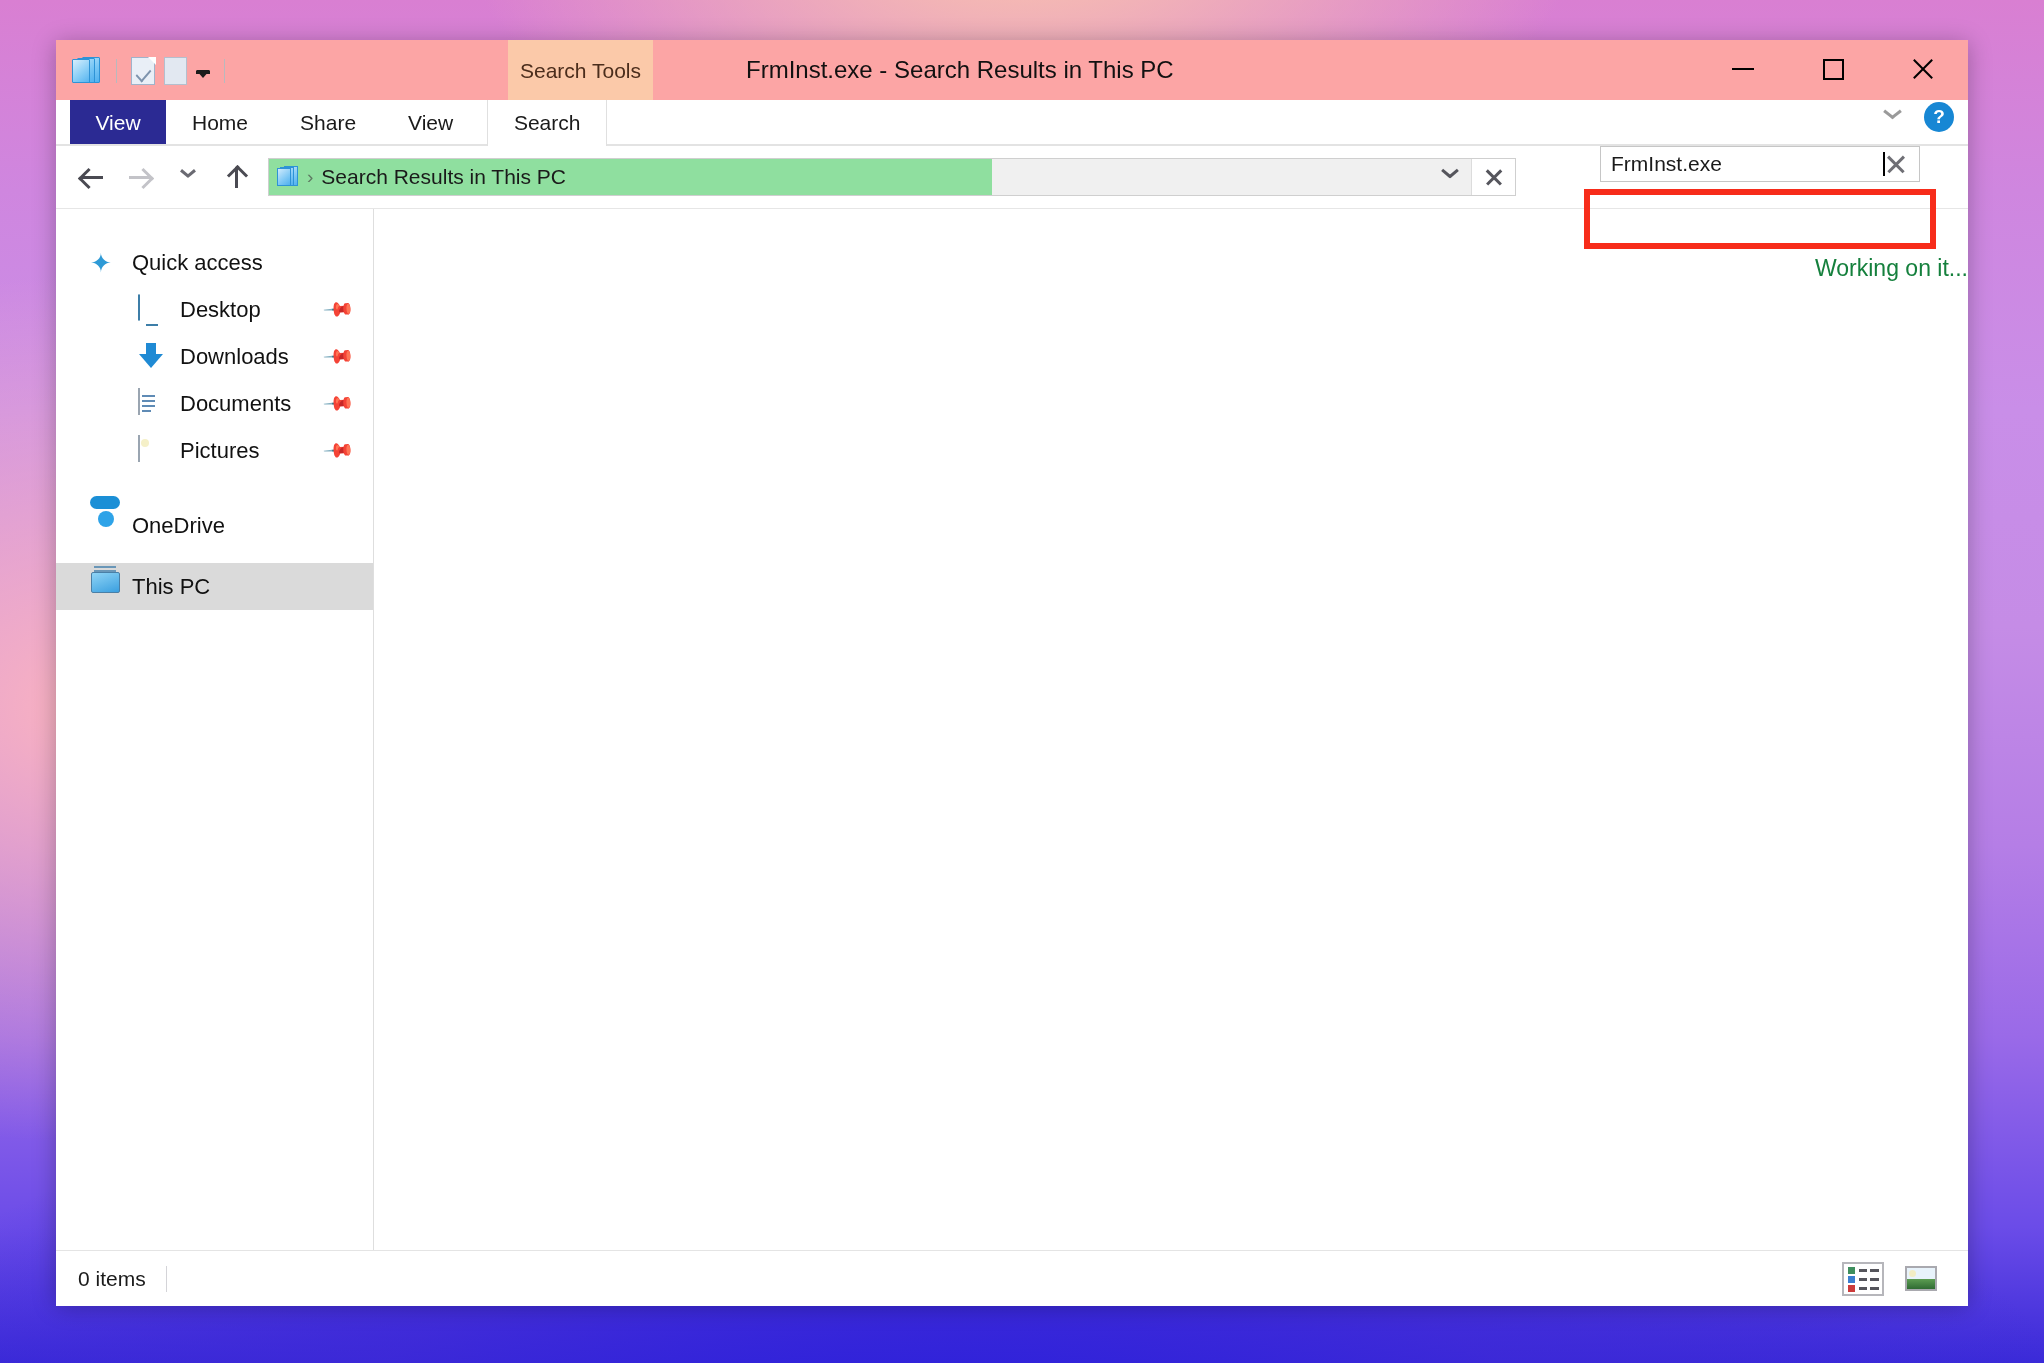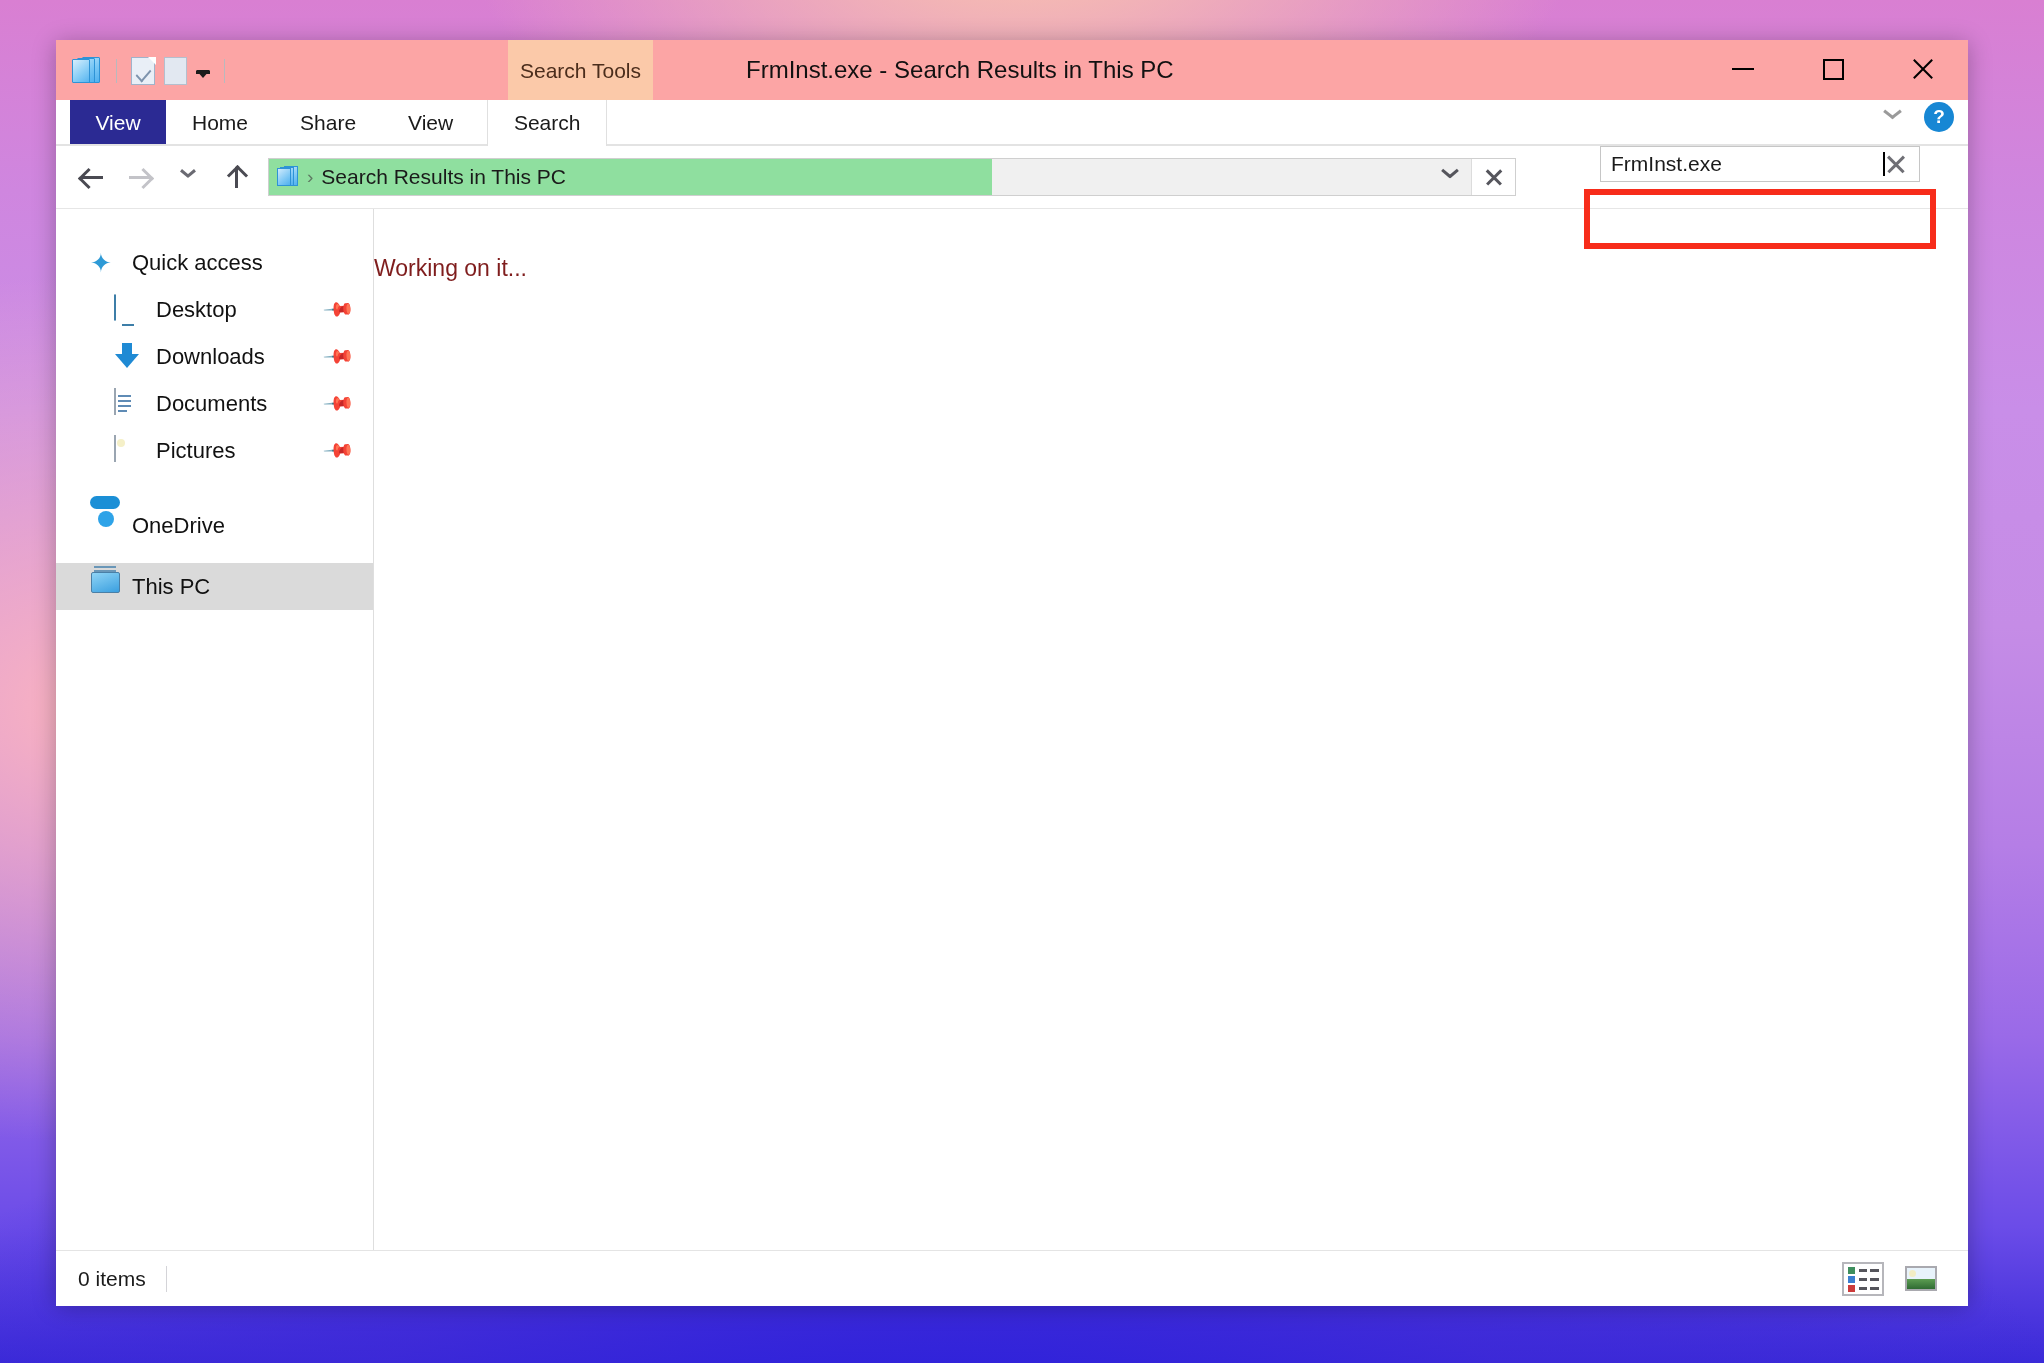--- a/index.html
+++ b/index.html
@@ -359,21 +359,21 @@
     display: flex; align-items: center;
     font-size: 22px; color: #111111;
   }
   .nav-item.sel { background: #dadada; }
   .nav-item .ni-icon {
     width: 30px; height: 30px;
     margin-left: 0; margin-right: 12px;
     flex-shrink: 0; position: relative;
   }
   .nav-item.lvl0 { padding-left: 34px; }
-  .nav-item.lvl1 { padding-left: 58px; }
+  .nav-item.lvl1 { padding-left: 82px; }
   .nav-label { white-space: nowrap; }
   .pin {
     position: absolute; right: 24px; top: 12px;
     width: 22px; height: 22px;
     color: #8d8d93; font-size: 20px; line-height: 22px;
     transform: rotate(42deg);
   }
 
   
   .ic-star { color:#2e9ad6; font-size:26px; line-height:30px; }
@@ -457,23 +457,23 @@
   }
 
   .content {
     position: relative;
     flex: 1;
     background: #ffffff;
   }
   .working {
     position: absolute;
     left: 0; right: 0; top: 46px;
-    text-align: left;
+    text-align: right;
     font-size: 23px;
-    color: #7f1d1d;
+    color: #15803d;
   }
 
   
   .statusbar {
     position: relative;
     height: 56px;
     background: #ffffff;
     border-top: 1px solid #e4e4e4;
     display: flex; align-items: center;
   }

